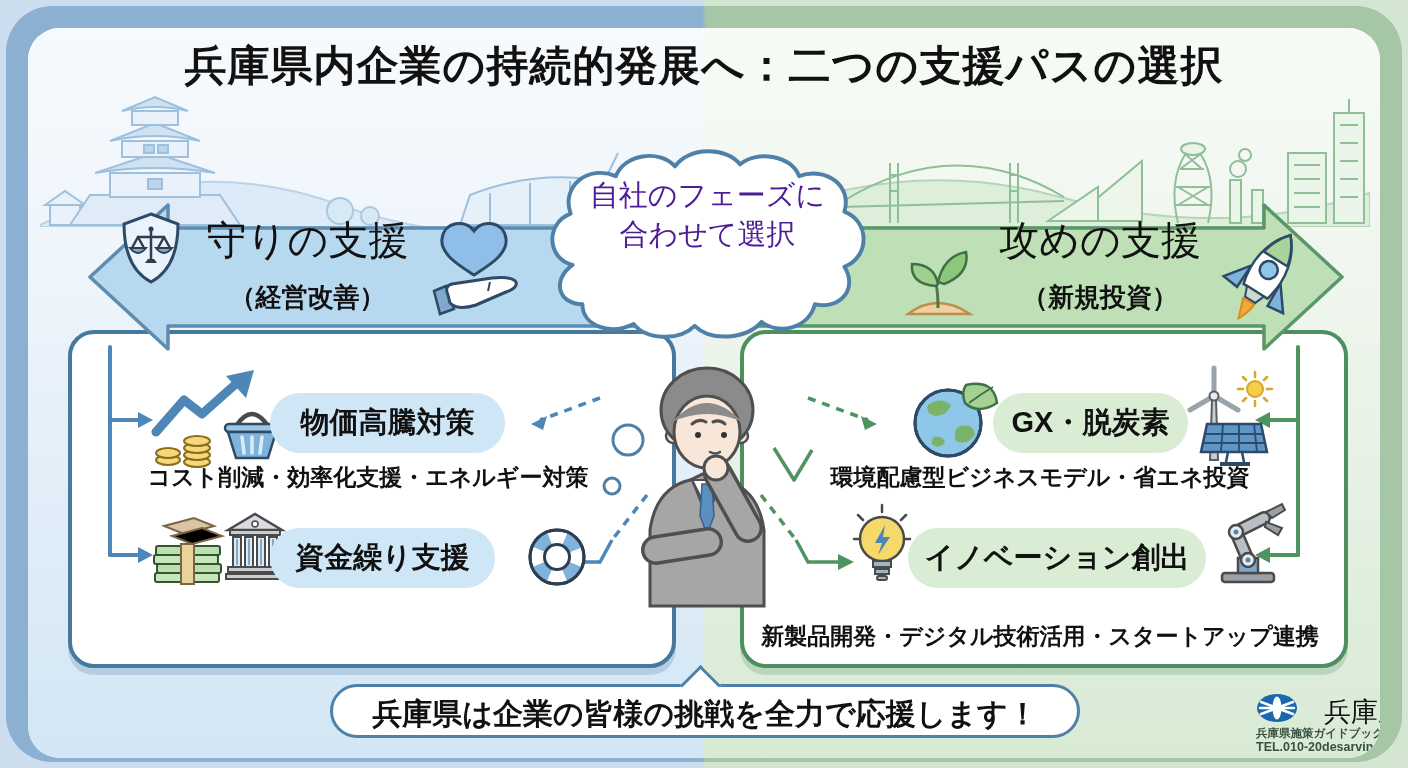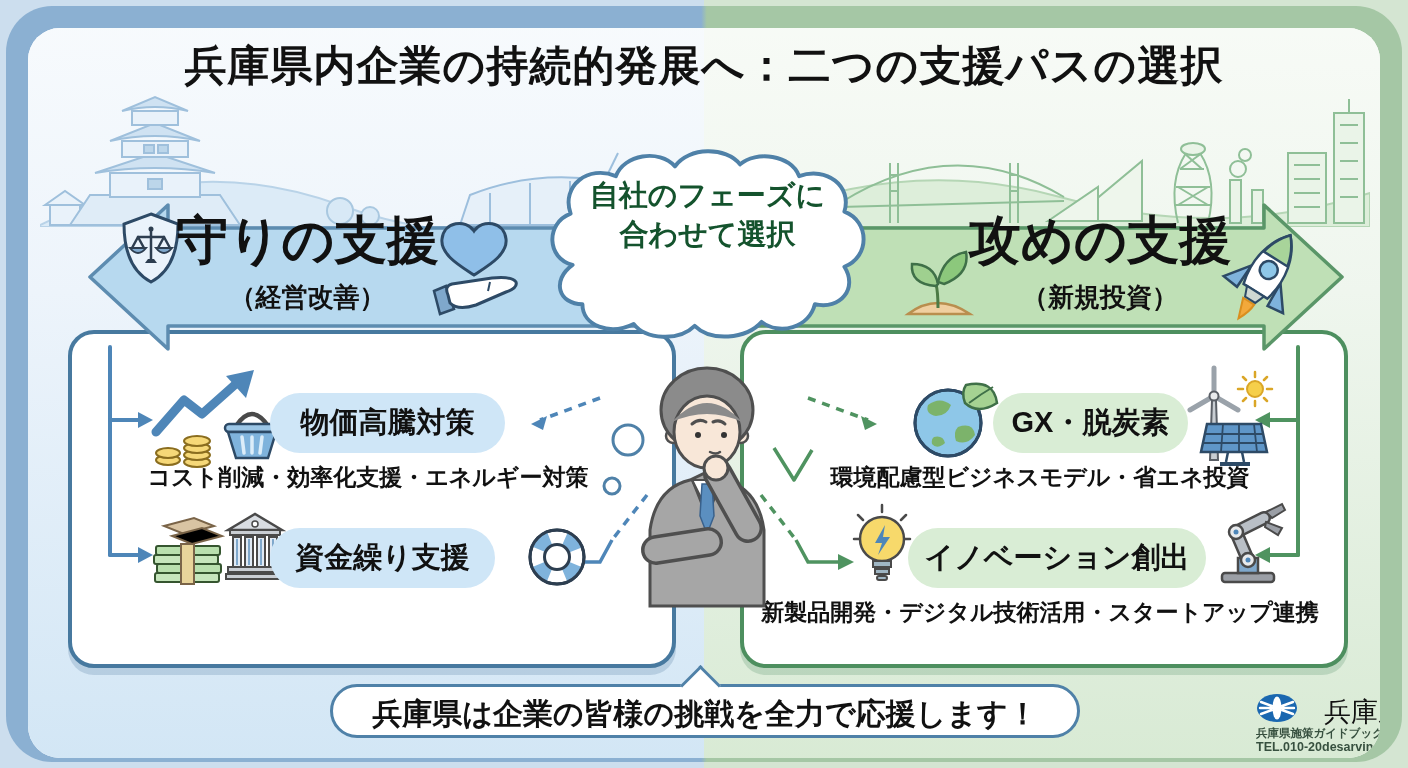--- a/index.html
+++ b/index.html
@@ -12,29 +12,29 @@
   .frame{inset:6px;border-radius:46px;background:linear-gradient(90deg,#8bb0d2 0 49.8%,#a5c7a5 50.2% 100%);}
   .canvas{left:28px;top:28px;right:28px;bottom:10px;border-radius:32px;overflow:hidden;background:#fff;}
   .canvas-inner{left:-28px;top:-28px;width:1408px;height:768px;}
   .bg-left{left:0;top:0;width:704px;height:768px;background:linear-gradient(180deg,#f8fbfd 0%,#edf4fb 38%,#d2e6f5 100%);}
   .bg-right{left:704px;top:0;width:704px;height:768px;background:linear-gradient(180deg,#f8fbf7 0%,#eff6ee 38%,#d8ead4 100%);}
   .title{left:0;right:0;top:38px;text-align:center;font-size:42px;font-weight:900;color:#111;letter-spacing:1px;z-index:4;}
   .panel{width:600px;height:330px;top:330px;background:#fff;border-radius:26px;z-index:2;}
   .panel-l{left:68px;border:4px solid #47799f;box-shadow:0 7px 0 rgba(70,110,150,.22);}
   .panel-r{left:740px;border:4px solid #4d8f5f;box-shadow:0 7px 0 rgba(70,130,90,.22);}
   .arrow-head-text{z-index:4;text-align:center;color:#111;}
-  .h-big{font-size:52px;font-weight:700;line-height:44px;}
+  .h-big{font-size:40px;font-weight:400;line-height:44px;}
   .h-sub{font-size:26px;font-weight:800;line-height:30px;margin-top:16px;}
   .pill{height:60px;border-radius:30px;display:flex;align-items:center;justify-content:center;
         font-size:29px;font-weight:900;color:#111;z-index:4;}
   .pill-b{background:#cfe6f7;}
   .pill-g{background:#d9edd5;}
   .desc{width:560px;text-align:center;font-size:23px;font-weight:800;color:#111;z-index:4;}
-  .bubble-text{left:545px;top:176px;width:325px;text-align:center;font-size:29px;font-weight:700;
-               color:#14532d;line-height:39px;z-index:7;}
+  .bubble-text{left:545px;top:176px;width:325px;text-align:center;font-size:29px;font-weight:400;
+               color:#4c1d95;line-height:39px;z-index:7;}
   .banner{left:330px;top:684px;width:750px;height:54px;background:#fff;border:3.5px solid #4f81a8;
           border-radius:29px;display:flex;align-items:flex-end;justify-content:center;
           font-size:30px;font-weight:900;color:#111;z-index:8;box-sizing:border-box;}
   .notch{left:686px;top:671px;width:26px;height:26px;background:#fff;border-left:3.5px solid #4f81a8;
          border-top:3.5px solid #4f81a8;transform:rotate(45deg);z-index:9;}
   .org{left:1324px;top:694px;font-size:27px;font-weight:400;color:#111;z-index:8;}
   .fineprint{left:1256px;z-index:8;color:#37503f;font-weight:700;}
   .fp1{top:726px;font-size:11.5px;}
   .fp2{top:740px;font-size:12.5px;}
   svg{display:block;}
@@ -320,21 +320,21 @@
     <path d="M40,62 L28,34" stroke="#b9bfc6" stroke-width="9" stroke-linecap="round"></path>
     <path d="M28,34 L56,20" stroke="#4a4a4a" stroke-width="14" stroke-linecap="round"></path>
     <path d="M28,34 L56,20" stroke="#b9bfc6" stroke-width="9" stroke-linecap="round"></path>
     <circle cx="40" cy="62" r="7" fill="#e8eaec" stroke="#4a4a4a" stroke-width="2.5"></circle>
     <circle cx="28" cy="34" r="7" fill="#e8eaec" stroke="#4a4a4a" stroke-width="2.5"></circle>
     <circle cx="28" cy="34" r="2.5" fill="#4e86b8"></circle>
         <circle cx="40" cy="62" r="2.5" fill="#4e86b8"></circle>
     <polygon points="58,14 74,6 77,12 64,20" fill="#9b9fa6" stroke="#4a4a4a" stroke-width="2"></polygon>
     <polygon points="58,24 74,30 70,37 57,29" fill="#9b9fa6" stroke="#4a4a4a" stroke-width="2"></polygon>
   </svg>
-  <div class="abs desc" style="left:760px;top:597px">新製品開発・デジタル技術活用・スタートアップ連携</div>
+  <div class="abs desc" style="left:760px;top:621px">新製品開発・デジタル技術活用・スタートアップ連携</div>
 
   <svg class="abs z5" style="left:545px;top:145px" width="325" height="215" viewBox="0 0 330 215">
     <path d="M28,120 C2,114 0,78 26,68 C16,40 44,18 72,30 C80,8 116,2 132,20 C146,0 184,0 198,18 C214,4 250,8 258,30 C286,20 312,40 304,66 C330,76 330,112 304,122 C318,144 300,166 274,160 C268,184 238,192 220,178 C204,196 168,198 152,182 C136,198 102,196 90,180 C66,192 38,182 38,160 C14,160 6,136 28,120 Z" fill="#fff" stroke="#4f81a8" stroke-width="4" stroke-linejoin="round"></path>
   </svg>
   <div class="abs bubble-text">
     <div>自社のフェーズに</div>
     <div>合わせて選択</div>
   </div>
 
   <svg class="abs z6" style="left:612px;top:358px" width="190" height="250" viewBox="0 0 190 250">

